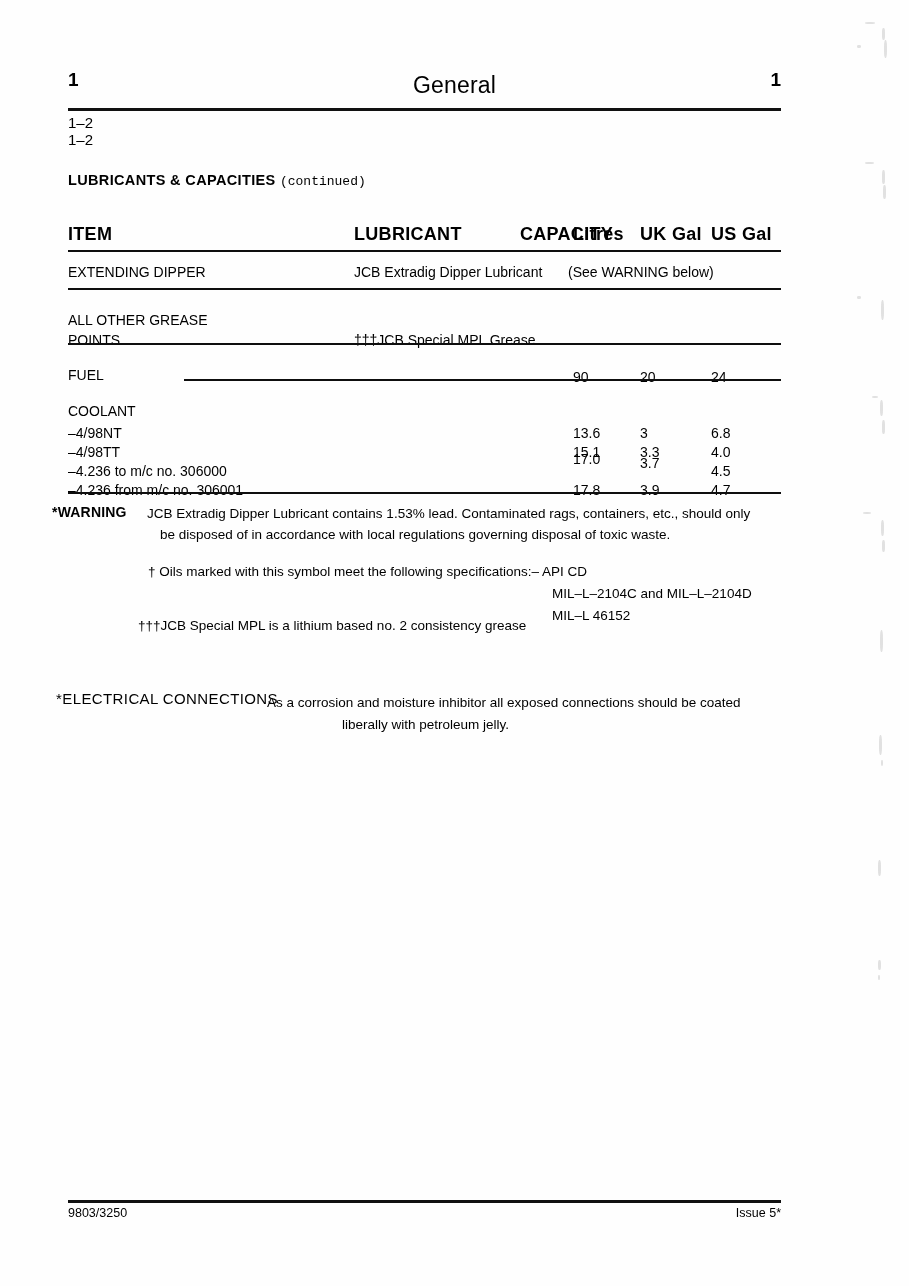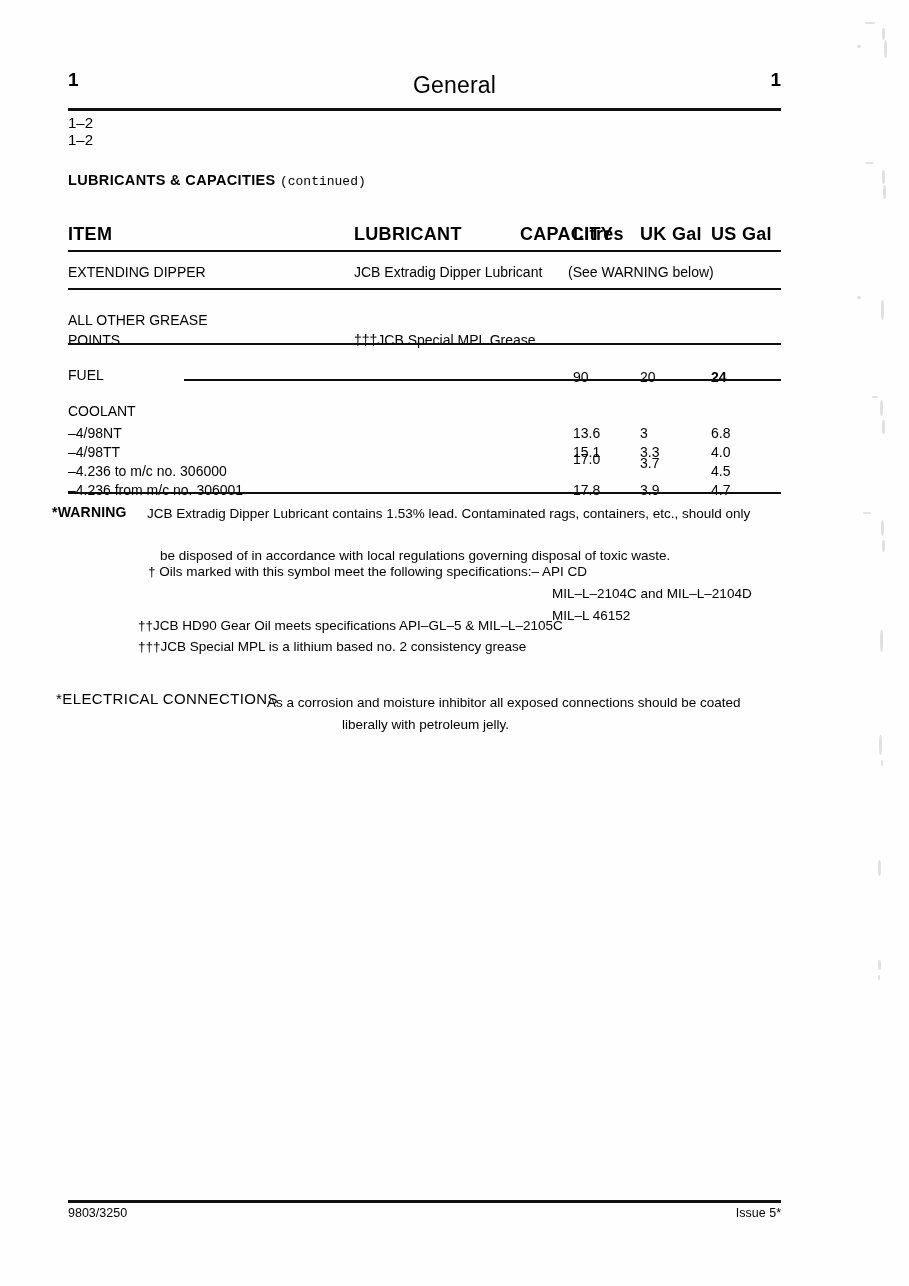--- a/index.html
+++ b/index.html
@@ -143,21 +143,21 @@
     letter-spacing: .2px;
   }
   .warn-body {
     position: absolute;
     left: 147px;
     top: 504px;
     width: 640px;
     font-size: 13.5px;
     line-height: 1.55;
   }
-  .warn-body .l2 { padding-left: 13px; display: block; margin-top: 21px; }
+  .warn-body .l2 { padding-left: 13px; display: block; }
 
   .spec-block {
     position: absolute;
     left: 148px;
     top: 561px;
     font-size: 13.5px;
     line-height: 1.62;
   }
   .spec-indent-1 { padding-left: 404px; display: block; }
   .spec-indent-2 { padding-left: 404px; display: block; }
@@ -274,21 +274,21 @@
       <span class="cell c-item" style="top:12px;">ALL OTHER GREASE</span>
       <span class="cell c-item" style="top:32px;">POINTS</span>
       <span class="cell c-lub" style="top:32px;">†††JCB Special MPL Grease</span>
     </div>
     <div class="rule" style="top:119px;"></div>
 
     <div class="trow" style="height:36px;">
       <span class="cell c-item" style="top:12px;">FUEL</span>
       <span class="cell c-litres" style="top:14px;">90</span>
       <span class="cell c-uk" style="top:14px;">20</span>
-      <span class="cell c-us" style="top:14px;font-weight:bold;">24</span>
+      <span class="cell c-us" style="top:14px;">24</span>
     </div>
     <div class="rule indent" style="top:155px;"></div>
 
     <div class="trow" style="height:110px;">
       <span class="cell c-item" style="top:12px;">COOLANT</span>
 
       <span class="cell c-item" style="top:34px;">–4/98NT</span>
       <span class="cell c-litres" style="top:34px;">13.6</span>
       <span class="cell c-uk" style="top:34px;">3</span>
       <span class="cell c-us" style="top:34px;">6.8</span>
@@ -316,21 +316,20 @@
     <span>JCB Extradig Dipper Lubricant contains 1.53% lead. Contaminated rags, containers, etc., should only</span>
     <span class="l2">be disposed of in accordance with local regulations governing disposal of toxic waste.</span>
   </div>
 
   <div class="spec-block">
     <span>† Oils marked with this symbol meet the following specifications:– API CD</span>
     <span class="spec-indent-1">MIL–L–2104C and MIL–L–2104D</span>
     <span class="spec-indent-2">MIL–L 46152</span>
   </div>
   <div class="dagger-lines">
-    <div>††JCB HD90 Gear Oil meets specifications API–GL–5 &amp; MIL–L–2105C</div>
     <div>†††JCB Special MPL is a lithium based no. 2 consistency grease</div>
   </div>
 
   <div class="elec-label">*ELECTRICAL CONNECTIONS</div>
   <div class="elec-body">
     <span>As a corrosion and moisture inhibitor all exposed connections should be coated</span>
     <span class="l2">liberally with petroleum jelly.</span>
   </div>
 
   <div class="rule-foot"></div>

